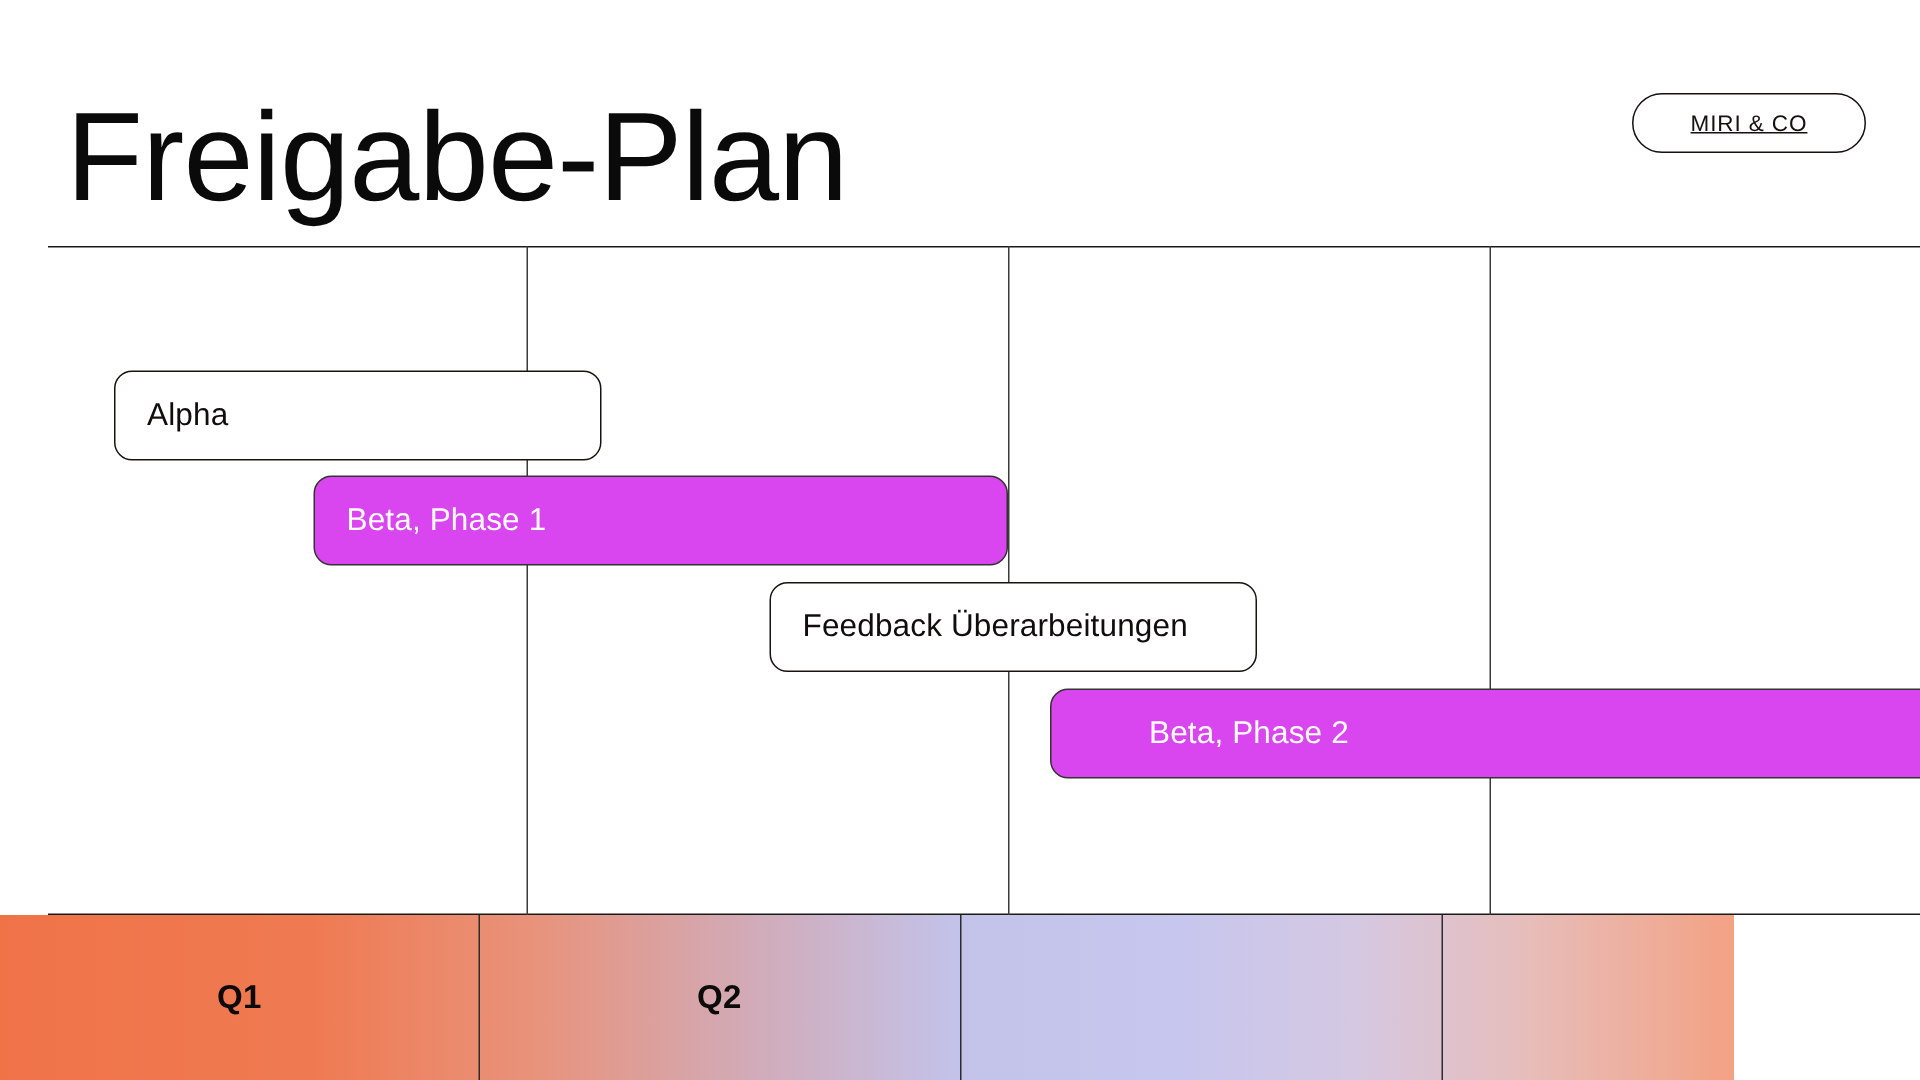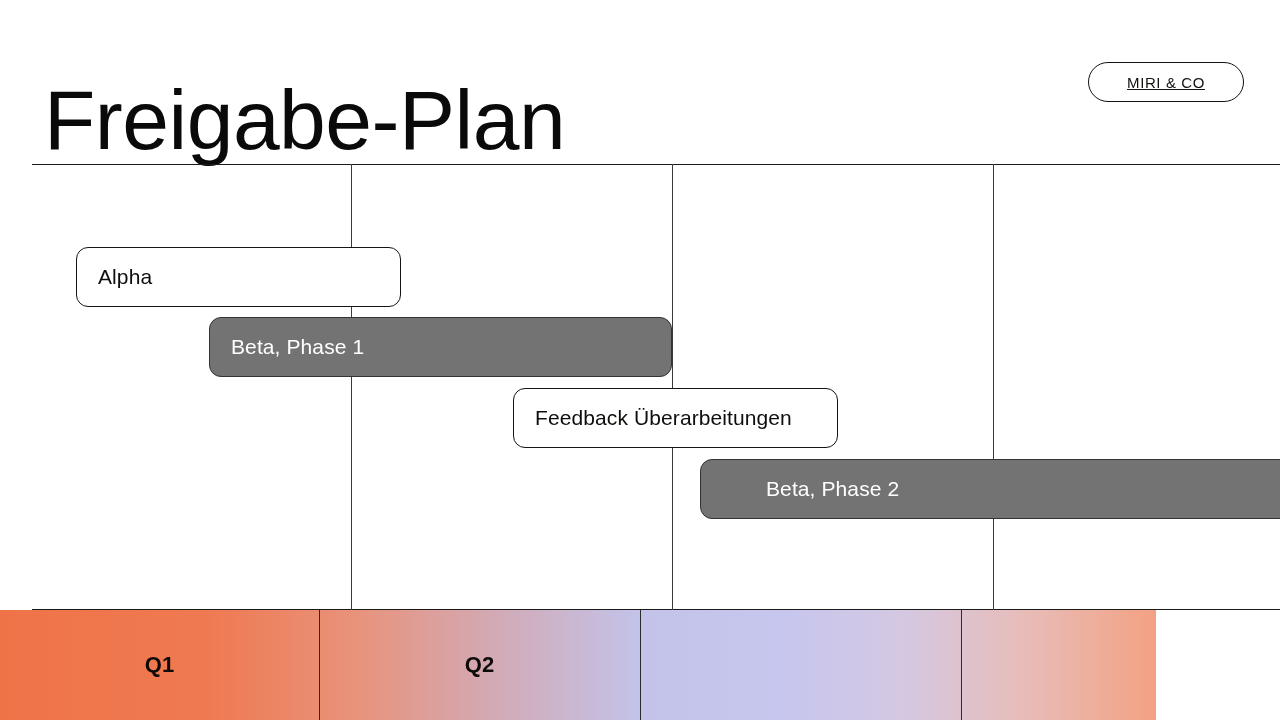--- a/index.html
+++ b/index.html
@@ -27,21 +27,21 @@
   #header {
     position: absolute;
     left: 0; top: 0;
     width: 1280px;
     height: 164px;
   }
 
   #page-title {
     position: absolute;
     left: 44px;
-    top: 72px;
+    top: 56px;
     font-size: 84px;
     line-height: 96px;
     font-weight: 300;
     letter-spacing: -0.5px;
     color: #0a0a0a;
     white-space: nowrap;
     font-family: "Liberation Sans", sans-serif;
   }
 
   #brand-badge {
@@ -108,21 +108,21 @@
     border-radius: 12px;
     display: flex;
     align-items: center;
     box-sizing: border-box;
   }
   .gantt-bar.outline {
     background: #ffffff;
     border: 1.5px solid #16140f;
   }
   .gantt-bar.filled {
-    background: #737373;
+    background: #d946ef;
     border: 1.5px solid #333331;
   }
   .gantt-bar .bar-label {
     font-size: 21px;
     line-height: 24px;
     font-weight: 400;
     padding-left: 21px;
     white-space: nowrap;
     letter-spacing: 0.1px;
   }

